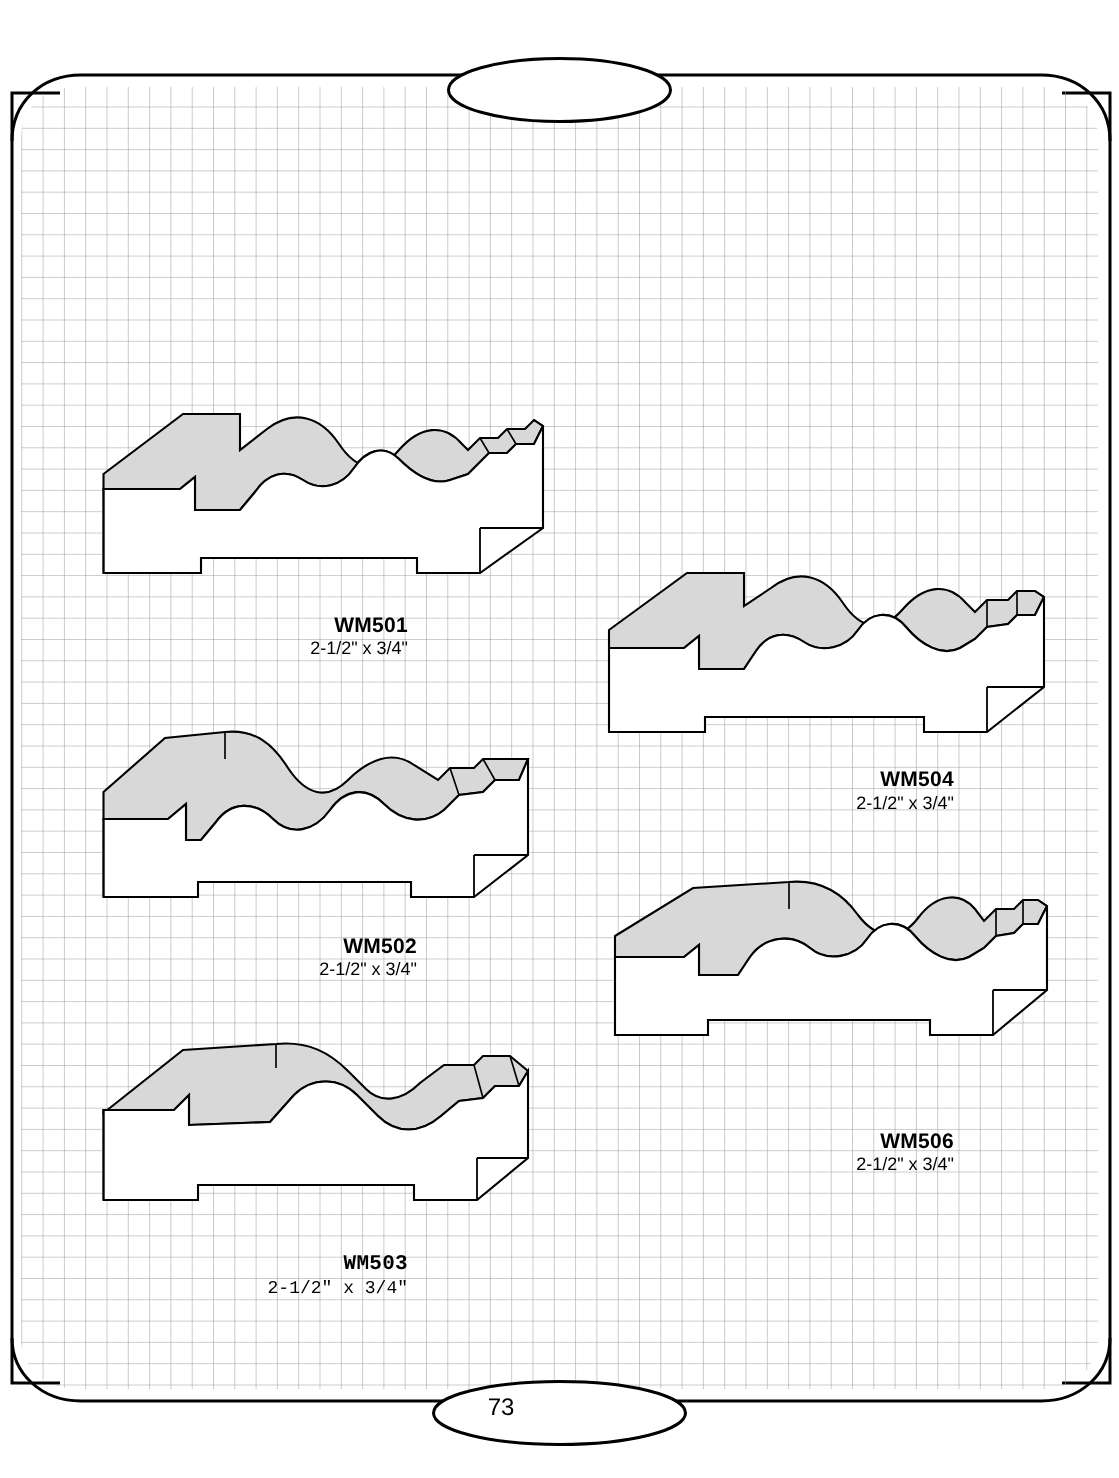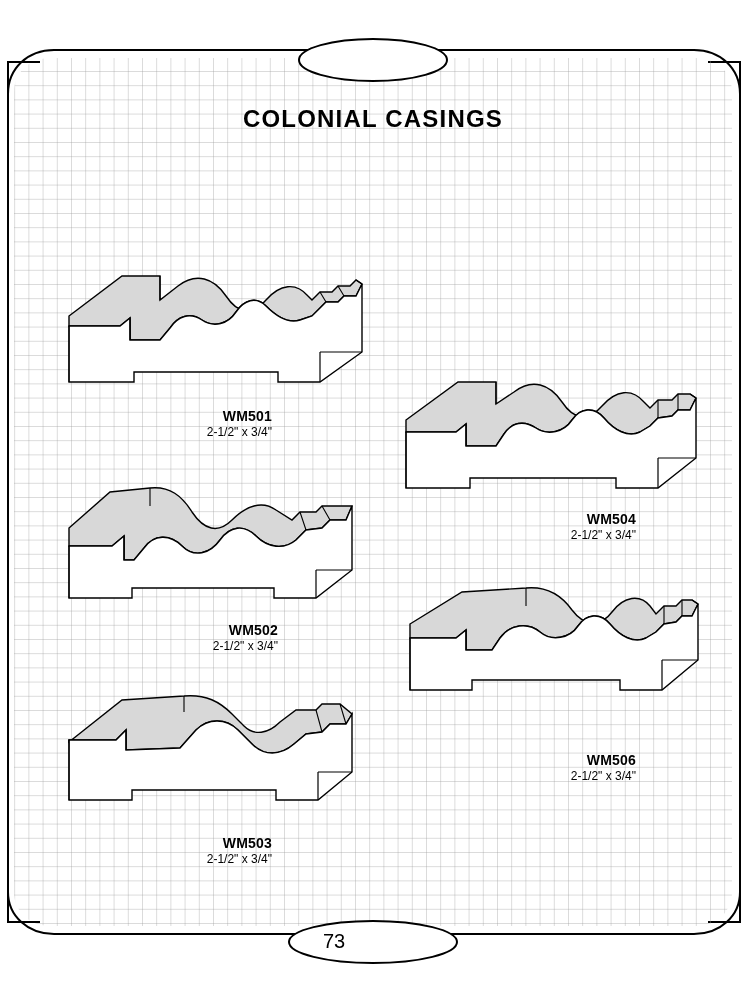--- a/index.html
+++ b/index.html
@@ -56,21 +56,21 @@
     font-weight: bold;
     letter-spacing: 1.2px;
     color: #000000;
   }
   .folio {
     position: absolute;
     left: 0;
     top: 930px;
     width: 668px;
     text-align: center;
-    font-size: 20px;
+    font-size: 16px;
     color: #000000;
   }
 </style>
 </head>
 <body>
 
 <div id="page">
 
   <svg class="sheet" viewBox="0 0 746 985" xmlns="http://www.w3.org/2000/svg">
     <defs>
@@ -223,33 +223,32 @@
                C 620,636 634,644 646,638 L 656,632 L 664,624
                L 676,622 L 682,616 L 692,616 L 698,604
                L 698,660 L 662,690 L 620,690 L 620,680 L 472,680
                L 472,690 L 410,690 Z" fill="#ffffff" stroke="#000000" stroke-width="1.4"></path>
       <path d="M 410,638 L 410,690 M 466,630 L 466,650 M 526,588 L 526,606
                M 664,606 L 664,624 M 682,600 L 682,616 M 692,600 L 698,604" fill="none" stroke="#000000" stroke-width="1.1"></path>
       <path d="M 662,660 L 698,660 M 662,660 L 662,690" fill="none" stroke="#000000" stroke-width="1.2"></path>
     </g>
   </svg>
 
-  <div class="page-title">COLONIAL CASINGS</div>
 
   <div class="label-block" style="left:112px; top:408px; width:160px;">
     <div class="label-code">WM501</div>
     <div class="label-size">2-1/2" x 3/4"</div>
   </div>
 
   <div class="label-block" style="left:118px; top:622px; width:160px;">
     <div class="label-code">WM502</div>
     <div class="label-size">2-1/2" x 3/4"</div>
   </div>
 
-  <div class="label-block" style="left:112px; top:835px; width:160px;">
+  <div class="label-block" style="left:112px; top:835px; width:160px;font-family:Liberation Mono, monospace;">
     <div class="label-code">WM503</div>
     <div class="label-size">2-1/2" x 3/4"</div>
   </div>
 
   <div class="label-block" style="left:476px; top:511px; width:160px;">
     <div class="label-code">WM504</div>
     <div class="label-size">2-1/2" x 3/4"</div>
   </div>
 
   <div class="label-block" style="left:476px; top:752px; width:160px;">

